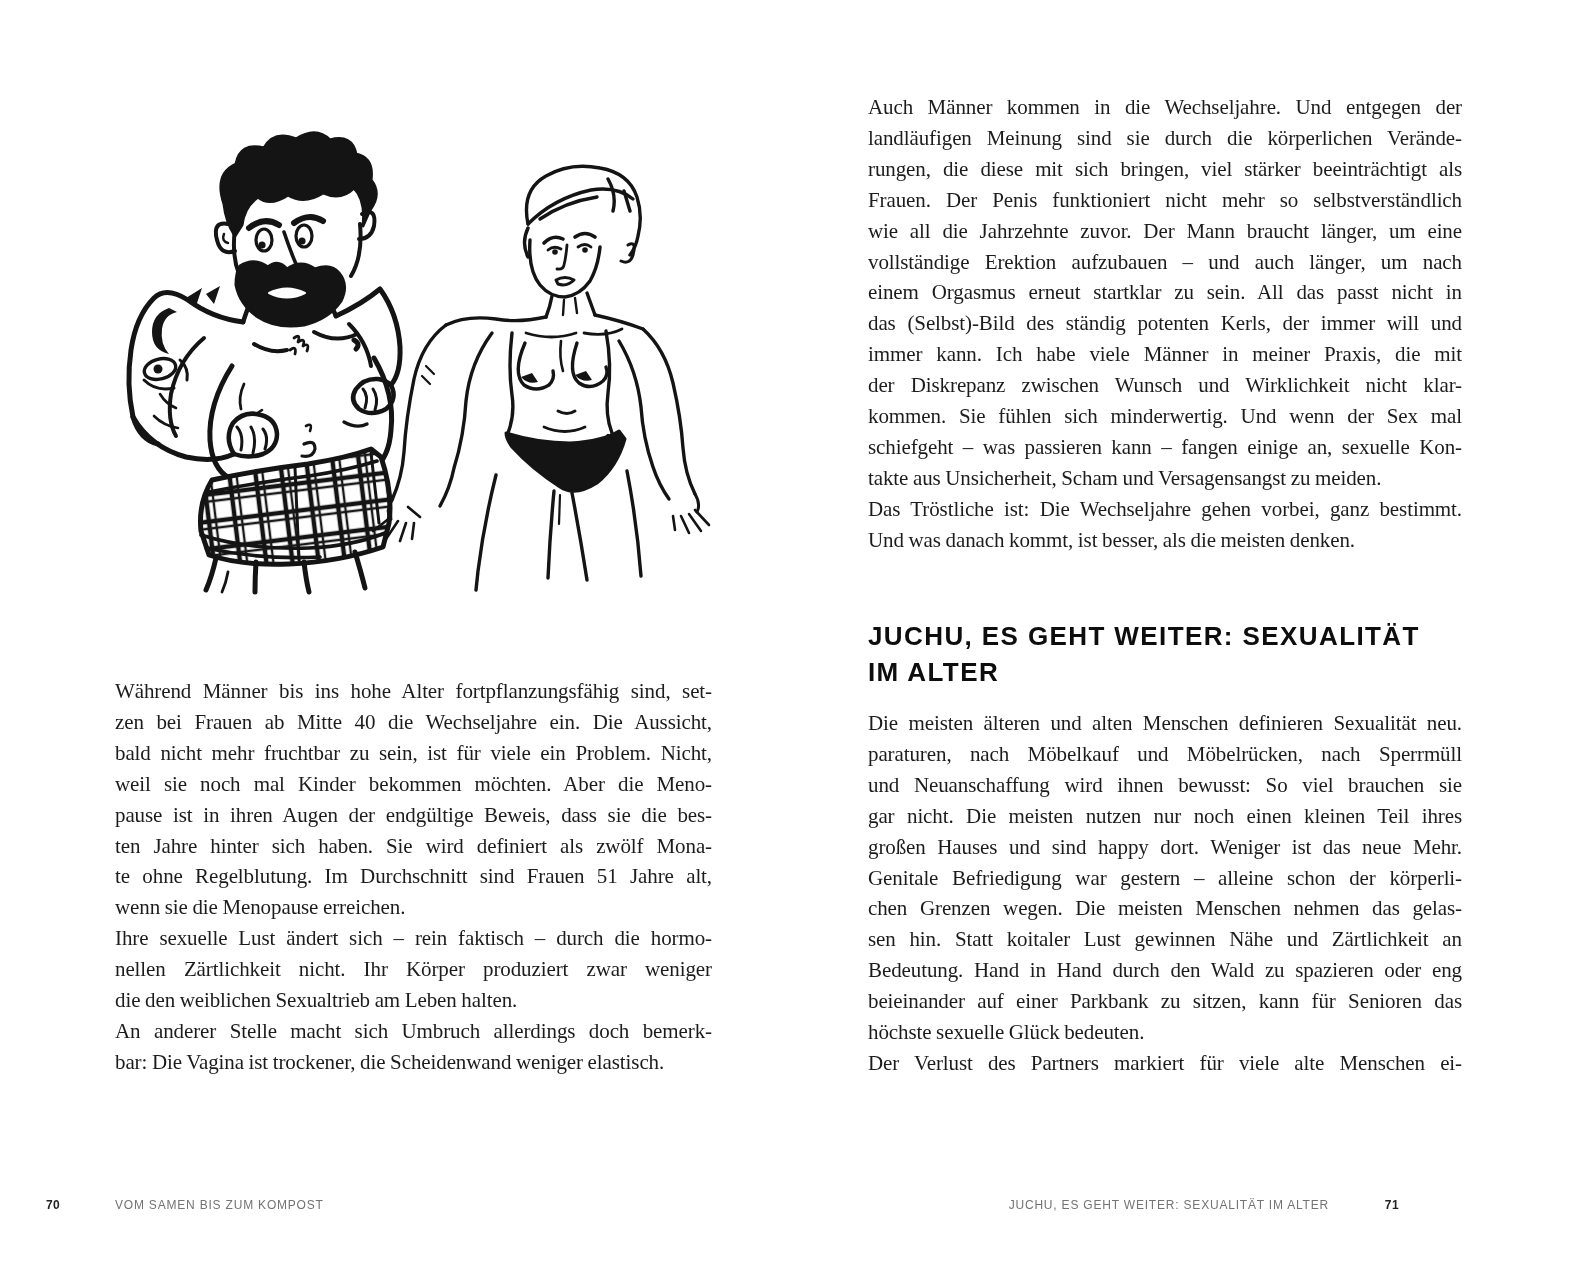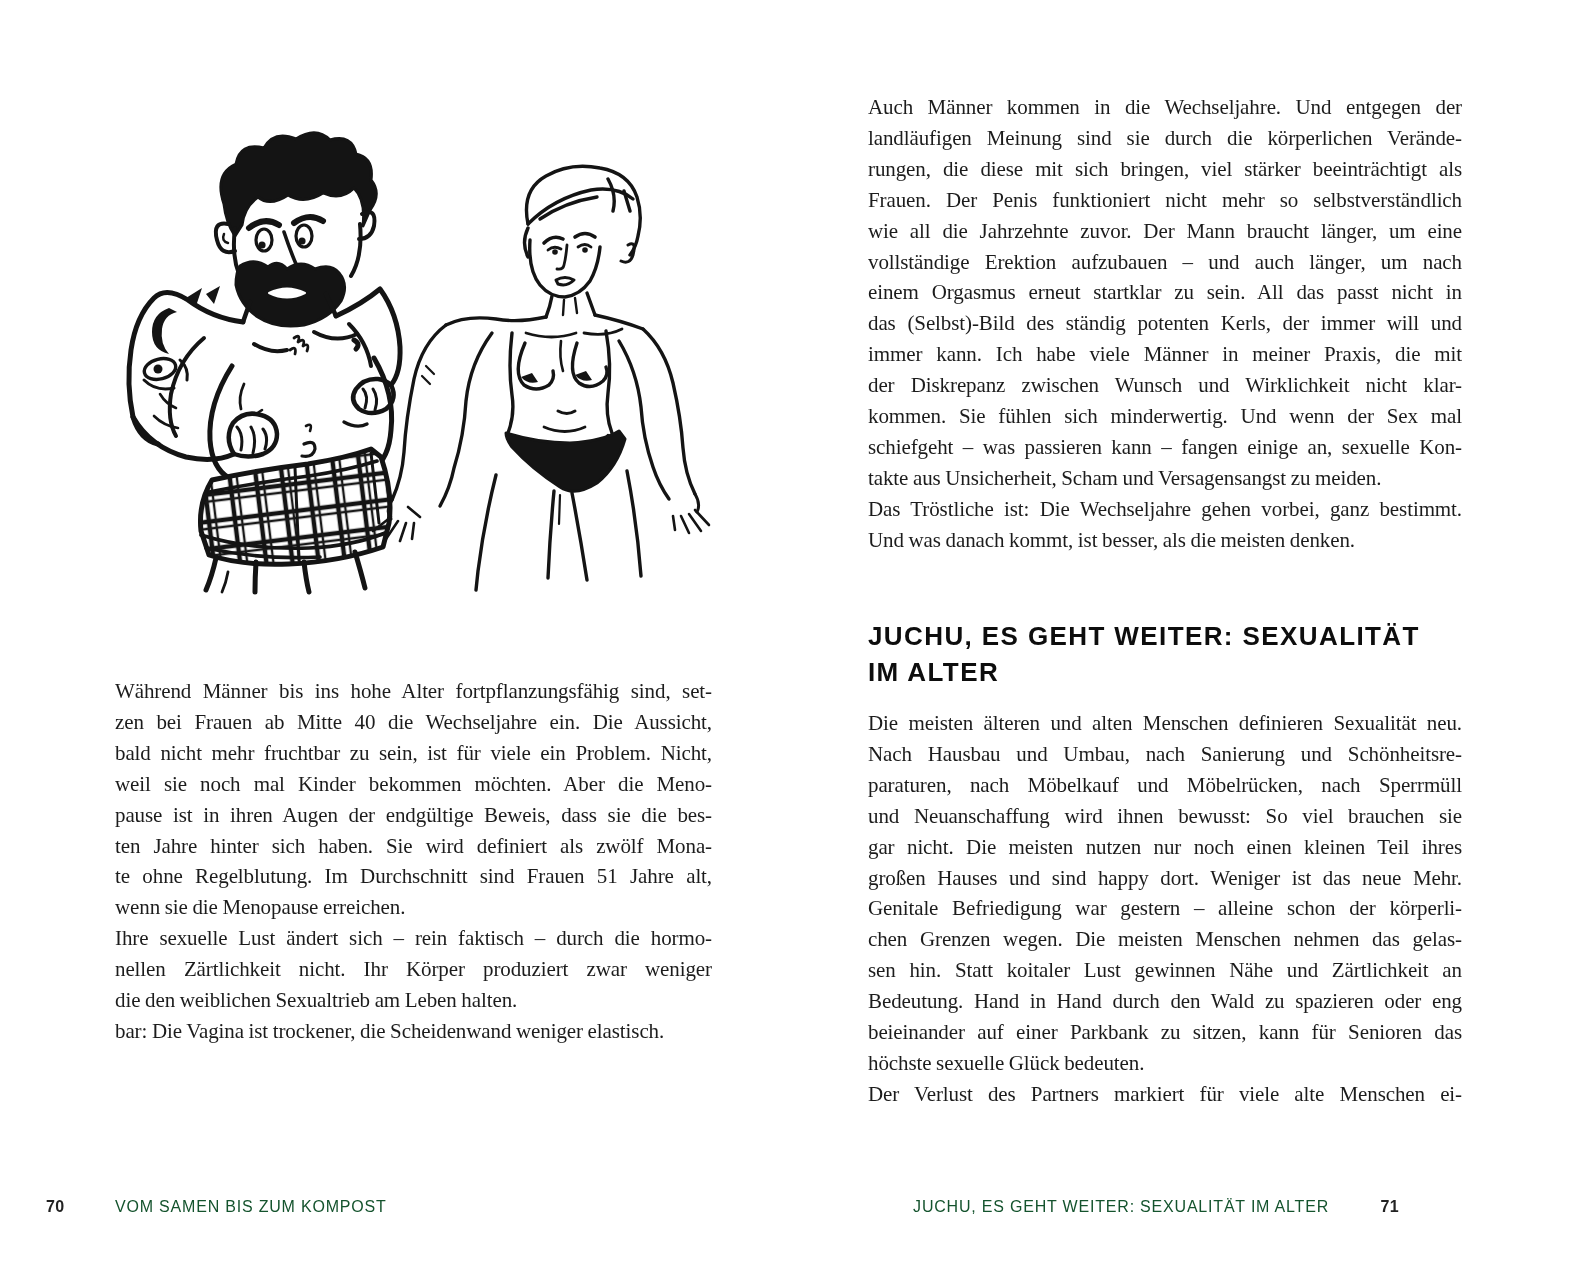--- a/index.html
+++ b/index.html
@@ -49,32 +49,32 @@
     position:absolute;
     left:108px;top:126px;width:614px;height:472px;
     margin:0;
   }
   .illustration svg{display:block;width:100%;height:100%;}
   
   .footer{
     position:absolute;
     top:1198px;left:0;width:1440px;height:22px;
     font-family:"Liberation Sans", sans-serif;
-    font-size:16px;
+    font-size:12px;
     color:#222222;
   }
   .footer .pagenum{
     position:absolute;
     font-weight:bold;
     letter-spacing:0.4px;
   }
   .footer .running{
     position:absolute;
     letter-spacing:0.8px;
-    color:#14532d;
+    color:#737373;
   }
   .pagenum-left{left:46px;}
   .running-left{left:115px;}
   .pagenum-right{right:41px;margin-left:24px;}
   .running-right{right:111px;}
 </style>
 </head>
 <body>
 
 <div class="spread">
@@ -242,20 +242,21 @@
           <div class="line">ten Jahre hinter sich haben. Sie wird definiert als zwölf Mona-</div>
           <div class="line">te ohne Regelblutung. Im Durchschnitt sind Frauen 51 Jahre alt,</div>
           <div class="line last">wenn sie die Menopause erreichen.</div>
         </div>
         <div class="para">
           <div class="line">Ihre sexuelle Lust ändert sich – rein faktisch – durch die hormo-</div>
           <div class="line">nellen Zärtlichkeit nicht. Ihr Körper produziert zwar weniger</div>
           <div class="line last">die den weiblichen Sexualtrieb am Leben halten.</div>
         </div>
         <div class="para">
+          <div class="line">An anderer Stelle macht sich Umbruch allerdings doch bemerk-</div>
           <div class="line last">bar: Die Vagina ist trockener, die Scheidenwand weniger elastisch.</div>
         </div>
       </div>
   </section>
 
   <section>
     <div class="body-text right-top">
         <div class="para">
           <div class="line">Auch Männer kommen in die Wechseljahre. Und entgegen der</div>
           <div class="line">landläufigen Meinung sind sie durch die körperlichen Verände-</div>
@@ -278,21 +279,20 @@
       </div>
 
     <h2 class="heading">
         <div class="hline">JUCHU, ES GEHT WEITER: SEXUALITÄT</div>
         <div class="hline">IM ALTER</div>
       </h2>
 
     <div class="body-text right-bottom">
         <div class="para">
           <div class="line">Die meisten älteren und alten Menschen definieren Sexualität neu.</div>
-          <div class="line">Nach Hausbau und Umbau, nach Sanierung und Schönheitsre-</div>
           <div class="line">paraturen, nach Möbelkauf und Möbelrücken, nach Sperrmüll</div>
           <div class="line">und Neuanschaffung wird ihnen bewusst: So viel brauchen sie</div>
           <div class="line">gar nicht. Die meisten nutzen nur noch einen kleinen Teil ihres</div>
           <div class="line">großen Hauses und sind happy dort. Weniger ist das neue Mehr.</div>
           <div class="line">Genitale Befriedigung war gestern – alleine schon der körperli-</div>
           <div class="line">chen Grenzen wegen. Die meisten Menschen nehmen das gelas-</div>
           <div class="line">sen hin. Statt koitaler Lust gewinnen Nähe und Zärtlichkeit an</div>
           <div class="line">Bedeutung. Hand in Hand durch den Wald zu spazieren oder eng</div>
           <div class="line">beieinander auf einer Parkbank zu sitzen, kann für Senioren das</div>
           <div class="line last">höchste sexuelle Glück bedeuten.</div>

